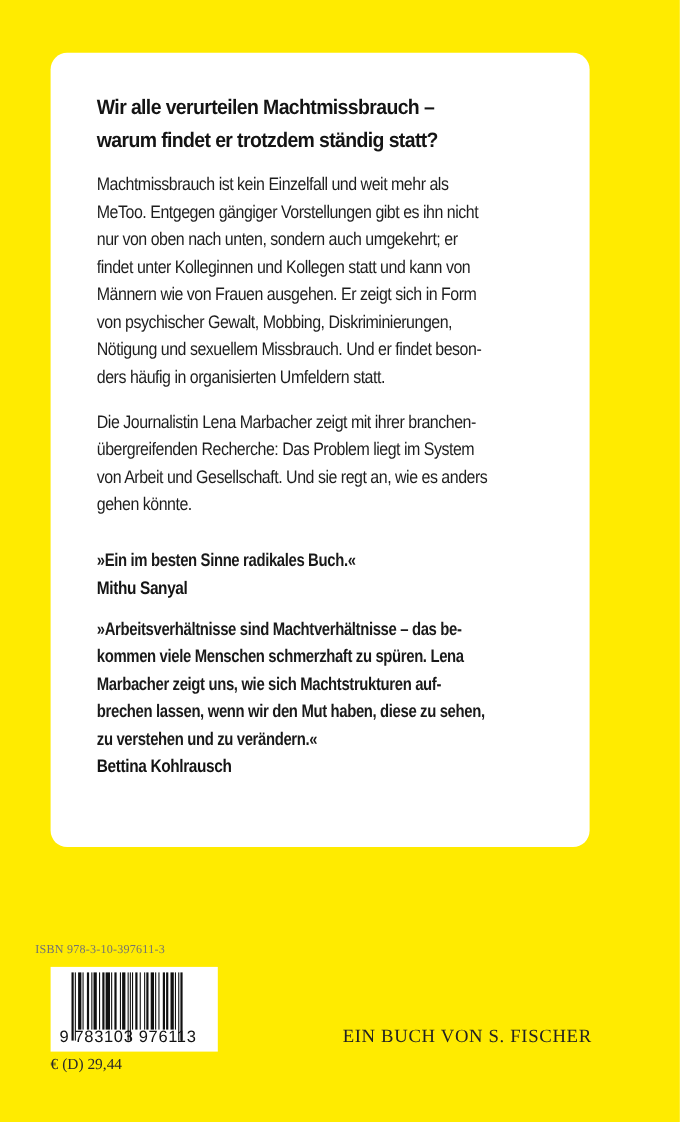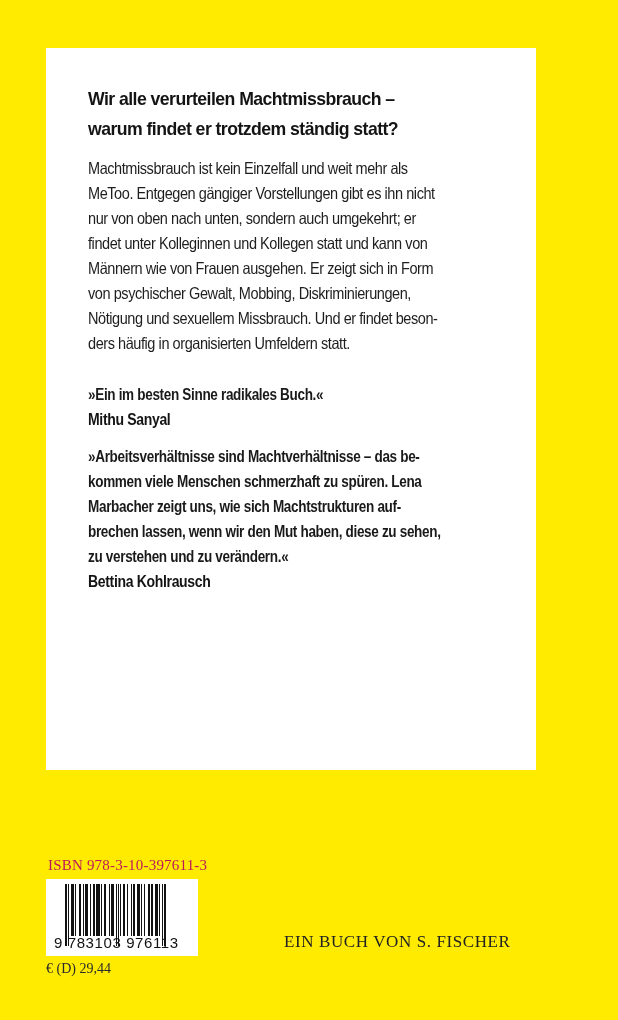--- a/index.html
+++ b/index.html
@@ -9,20 +9,21 @@
     position: relative;
     overflow: hidden;
     font-family: "Liberation Sans", "DejaVu Sans", sans-serif;
     color: #1a1a1a;
   }
   .panel {
     position: absolute;
     left: 46px; top: 48px;
     width: 490px; height: 722px;
     background: #ffffff;
+    border-radius: 15px;
   }
   .content {
     position: absolute;
     left: 42px; top: 36px;
     width: 420px;
   }
   .headline {
     font-weight: bold;
     font-size: 19px;
     line-height: 30px;
@@ -68,24 +69,24 @@
     white-space: nowrap;
     transform: scaleX(0.85);
     transform-origin: left;
     color: #141414;
   }
   .block1 { margin-top: 12px; }
   .block2 { margin-top: 26px; }
 
   .isbn {
     position: absolute;
-    left: 48px; top: 857px;
+    left: 32px; top: 857px;
     font-family: "Liberation Serif", "DejaVu Serif", serif;
-    font-size: 15px;
-    color: #be185d;
+    font-size: 11px;
+    color: #737373;
     letter-spacing: 0.2px;
   }
   .barcode-box {
     position: absolute;
     left: 46px; top: 879px;
     width: 152px; height: 77px;
     background: #ffffff;
   }
   .bars {
     position: absolute;
@@ -114,20 +115,21 @@
     color: #2a2a2a;
   }
   .publisher {
     position: absolute;
     left: 284px; top: 930px;
     font-family: "Liberation Serif", "DejaVu Serif", serif;
     font-size: 17px;
     line-height: 23px;
     letter-spacing: 0.6px;
     color: #222;
+    text-align: right;
     width: 254px;
   }
   .publisher div { white-space: nowrap; }
 </style>
 </head>
 <body>
 
 <div class="panel">
   <div class="content">
     <div>
@@ -139,20 +141,26 @@
       <span class="ln">Machtmissbrauch ist kein Einzelfall und weit mehr als</span>
       <span class="ln">MeToo. Entgegen gängiger Vorstellungen gibt es ihn nicht</span>
       <span class="ln">nur von oben nach unten, sondern auch umgekehrt; er</span>
       <span class="ln">findet unter Kolleginnen und Kollegen statt und kann von</span>
       <span class="ln">Männern wie von Frauen ausgehen. Er zeigt sich in Form</span>
       <span class="ln">von psychischer Gewalt, Mobbing, Diskriminierungen,</span>
       <span class="ln">Nötigung und sexuellem Missbrauch. Und er findet beson-</span>
       <span class="ln">ders häufig in organisierten Umfeldern statt.</span>
     </div>
 
+    <div class="para">
+      <span class="ln">Die Journalistin Lena Marbacher zeigt mit ihrer branchen-</span>
+      <span class="ln">übergreifenden Recherche: Das Problem liegt im System</span>
+      <span class="ln">von Arbeit und Gesellschaft. Und sie regt an, wie es anders</span>
+      <span class="ln">gehen könnte.</span>
+    </div>
 
     <div class="quote block2">
       <span class="ln">»Ein im besten Sinne radikales Buch.«</span>
       <span class="author">Mithu Sanyal</span>
     </div>
 
     <div class="quote block1">
       <span class="ln">»Arbeitsverhältnisse sind Machtverhältnisse – das be-</span>
       <span class="ln">kommen viele Menschen  schmerzhaft zu spüren. Lena</span>
       <span class="ln">Marbacher zeigt uns, wie sich Machtstrukturen auf-</span>

